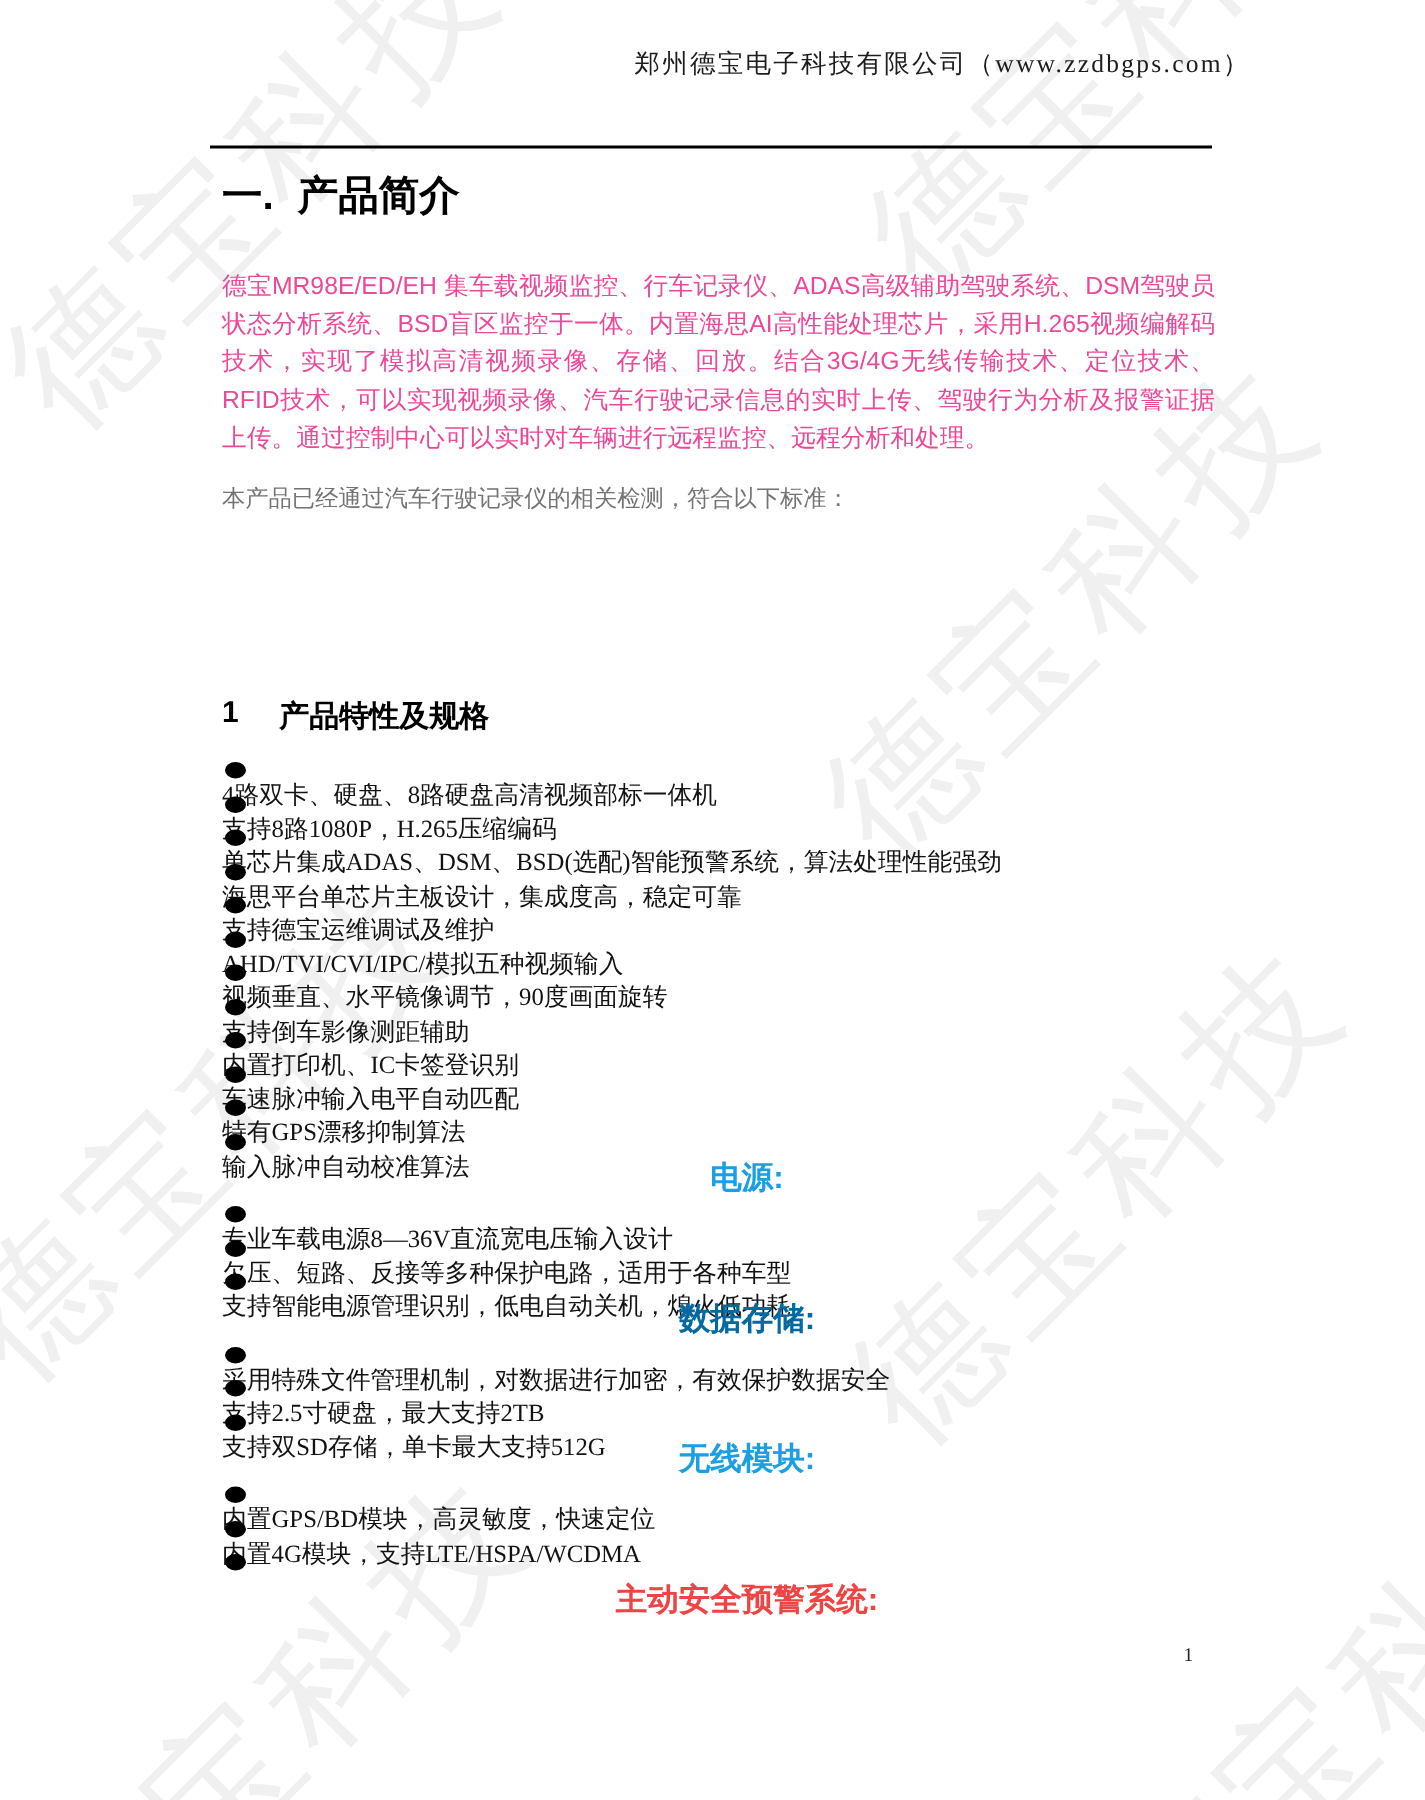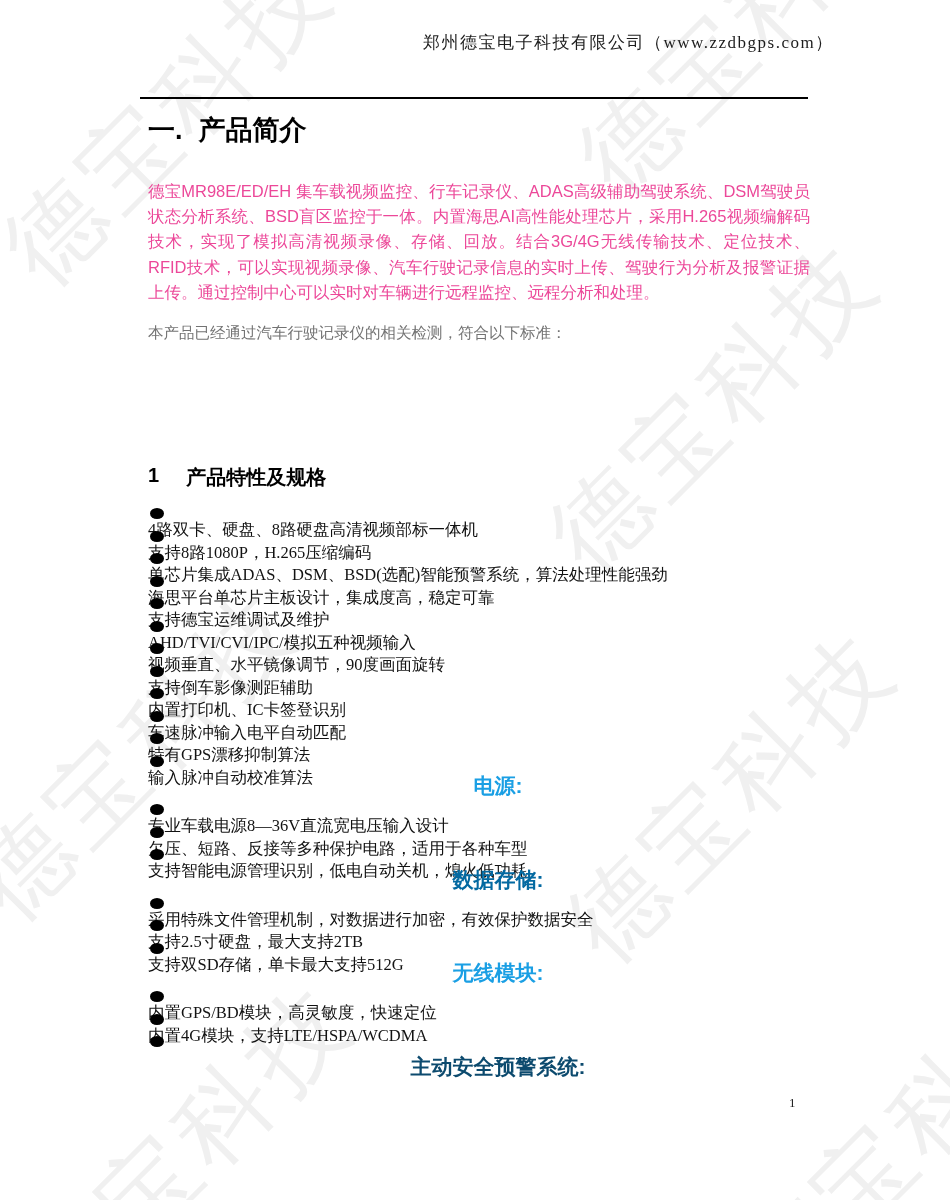--- a/index.html
+++ b/index.html
@@ -238,18 +238,18 @@
         <span class="bullet"></span>
         <span>内置GPS/BD模块，高灵敏度，快速定位</span>
       </div>
       <div class="feature-item">
         <span class="bullet"></span>
         <span>内置4G模块，支持LTE/HSPA/WCDMA</span>
       </div>
       <div class="feature-item">
         <span class="bullet"></span>
       </div>
-      <div class="group-heading" style="color: #0c4a6e;">主动安全预警系统:</div>
+      <div class="group-heading" style="color: #ef4444;">主动安全预警系统:</div>
     </div>
 
   <div class="page-number">1</div>
 
 </div>
 
 </body></html>

